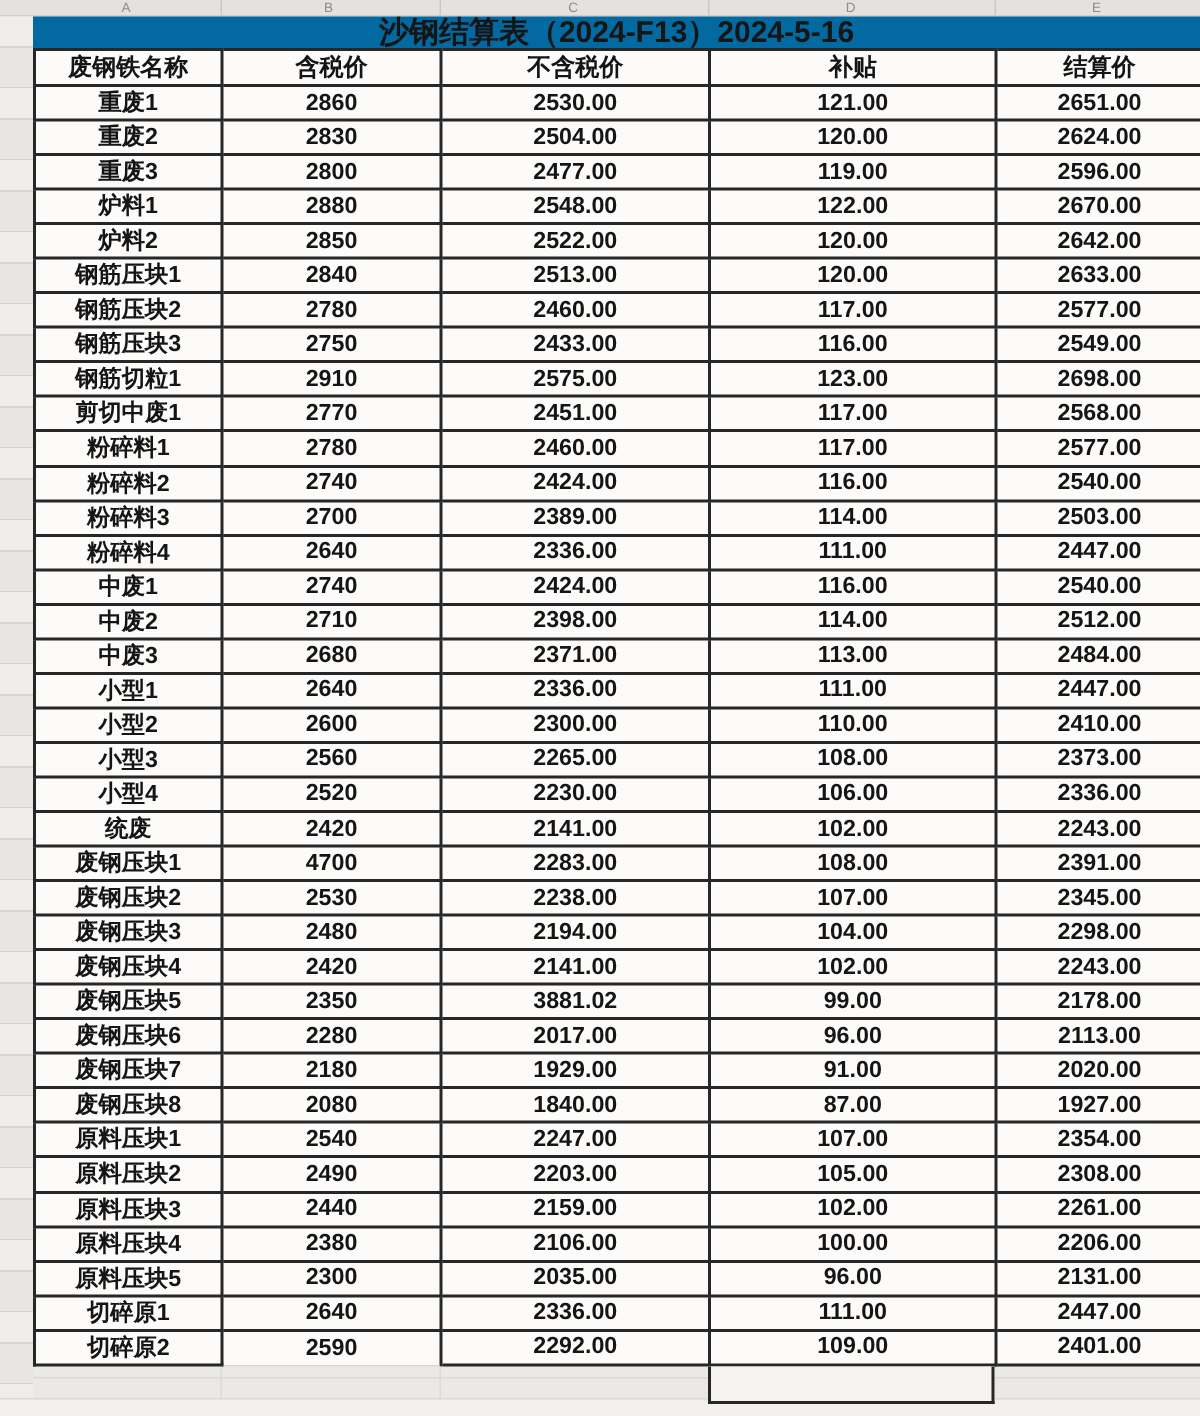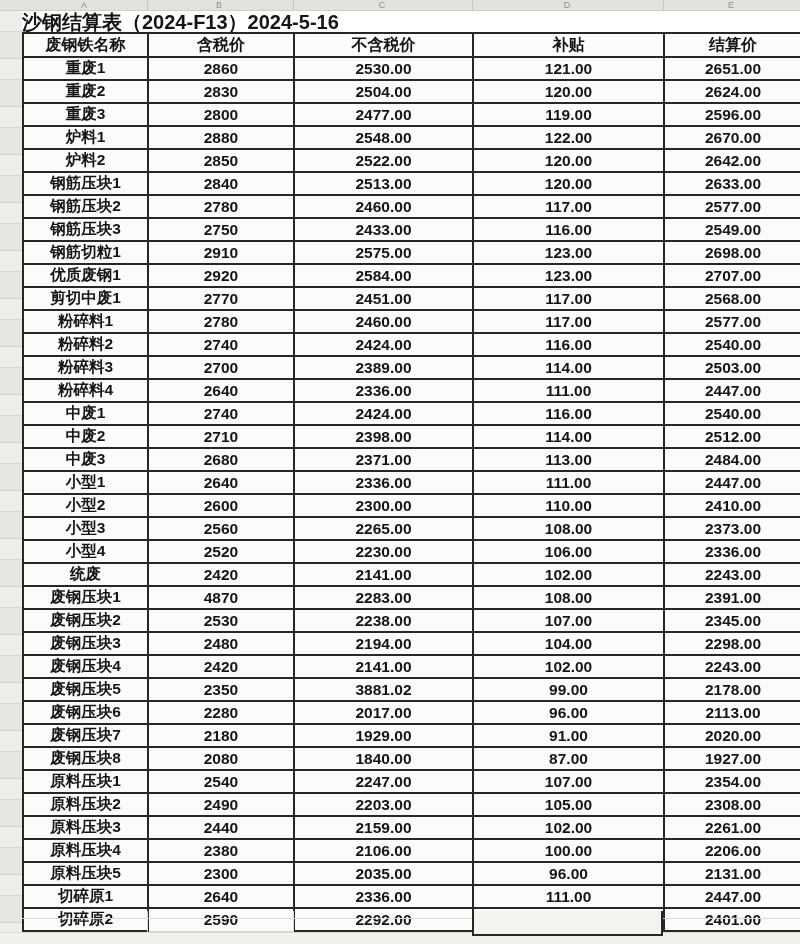--- a/index.html
+++ b/index.html
@@ -13,22 +13,22 @@
     background:#e3e2df;border-bottom:1px solid #cfcecb;}
   .col-letter{position:absolute;top:0;font-size:9px;line-height:10px;
     color:#8d8d8b;transform:translateX(-50%);}
   .strip-sep{position:absolute;top:0;width:1px;height:10px;background:#c8c7c4;}
   
   .left-sliver{position:absolute;left:0;top:11px;width:22px;height:933px;
     background:#e7e6e3;
     background-image:repeating-linear-gradient(to bottom,#eeede9 0 20px,#d7d6d3 20px 21px,#e7e6e3 21px 47px,#d2d1ce 47px 48px);}
   
   .title-cell{position:absolute;left:22px;top:11px;width:778px;height:25px;
-    background:#ffffff;color:#151515;font-size:20px;font-weight:bold;
-    line-height:22px;white-space:nowrap;}
+    background:#0369a1;color:#151515;font-size:20px;font-weight:bold;
+    text-align:center;line-height:22px;white-space:nowrap;}
   
   .price-table{position:absolute;left:22px;top:32px;width:778px;height:879px;
     border-collapse:collapse;table-layout:fixed;background:#fcfbf9;color:#151515;}
   .price-table th,.price-table td{
     border:2px solid #272727;text-align:center;vertical-align:middle;
     padding:0;overflow:hidden;white-space:nowrap;}
   .price-table th{font-size:16px;font-weight:bold;}
   .price-table td{font-size:15.5px;font-weight:bold;}
   .price-table th:last-child,.price-table td:last-child{border-right:none;}
   .price-table thead tr{height:24px;padding-left:36px;}
@@ -140,27 +140,20 @@
           <td>2549.00</td>
         </tr>
         <tr>
           <td>钢筋切粒1</td>
           <td>2910</td>
           <td>2575.00</td>
           <td>123.00</td>
           <td>2698.00</td>
         </tr>
         <tr>
-          <td>优质废钢1</td>
-          <td>2920</td>
-          <td>2584.00</td>
-          <td>123.00</td>
-          <td>2707.00</td>
-        </tr>
-        <tr>
           <td>剪切中废1</td>
           <td>2770</td>
           <td>2451.00</td>
           <td>117.00</td>
           <td>2568.00</td>
         </tr>
         <tr>
           <td>粉碎料1</td>
           <td>2780</td>
           <td>2460.00</td>
@@ -239,21 +232,21 @@
         </tr>
         <tr>
           <td>统废</td>
           <td>2420</td>
           <td>2141.00</td>
           <td>102.00</td>
           <td>2243.00</td>
         </tr>
         <tr>
           <td>废钢压块1</td>
-          <td>4870</td>
+          <td>4700</td>
           <td>2283.00</td>
           <td>108.00</td>
           <td>2391.00</td>
         </tr>
         <tr>
           <td>废钢压块2</td>
           <td>2530</td>
           <td>2238.00</td>
           <td>107.00</td>
           <td>2345.00</td>

